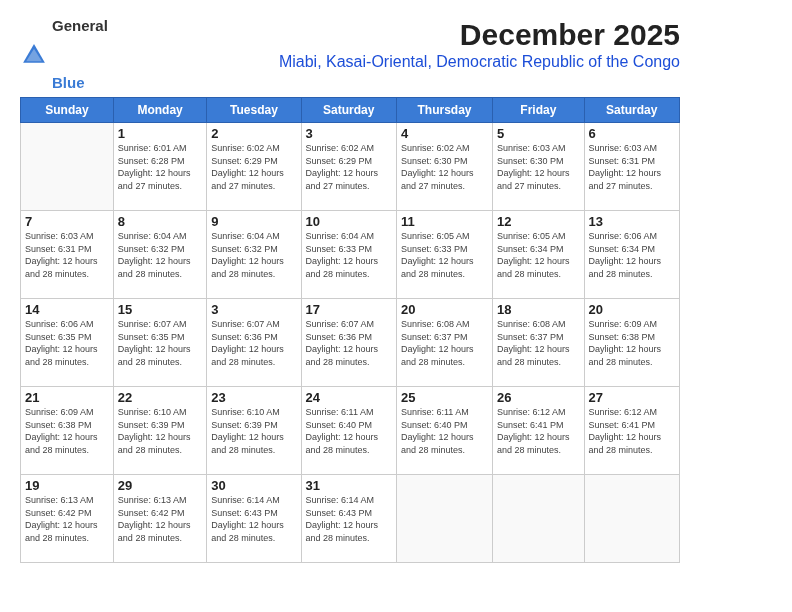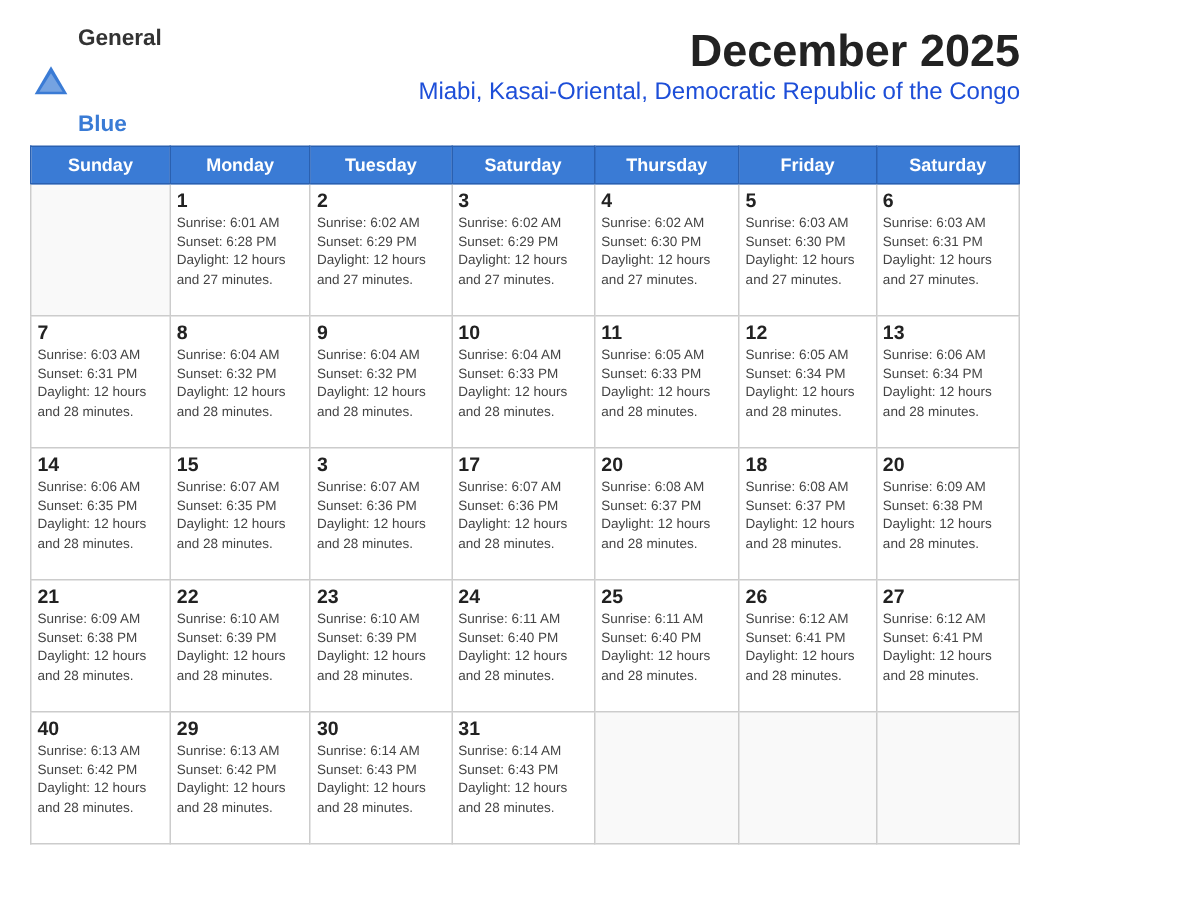--- a/index.html
+++ b/index.html
@@ -328,21 +328,21 @@
           <td>
             <span class="day-num">27</span>
             <div class="day-info" style="white-space: pre-line;">Sunrise: 6:12 AM
 Sunset: 6:41 PM
 Daylight: 12 hours
 and 28 minutes.</div>
           </td>
         </tr>
         <tr>
           <td>
-            <span class="day-num">40</span>
+            <span class="day-num">19</span>
             <div class="day-info" style="white-space: pre-line;">Sunrise: 6:13 AM
 Sunset: 6:42 PM
 Daylight: 12 hours
 and 28 minutes.</div>
           </td>
           <td>
             <span class="day-num">29</span>
             <div class="day-info" style="white-space: pre-line;">Sunrise: 6:13 AM
 Sunset: 6:42 PM
 Daylight: 12 hours

